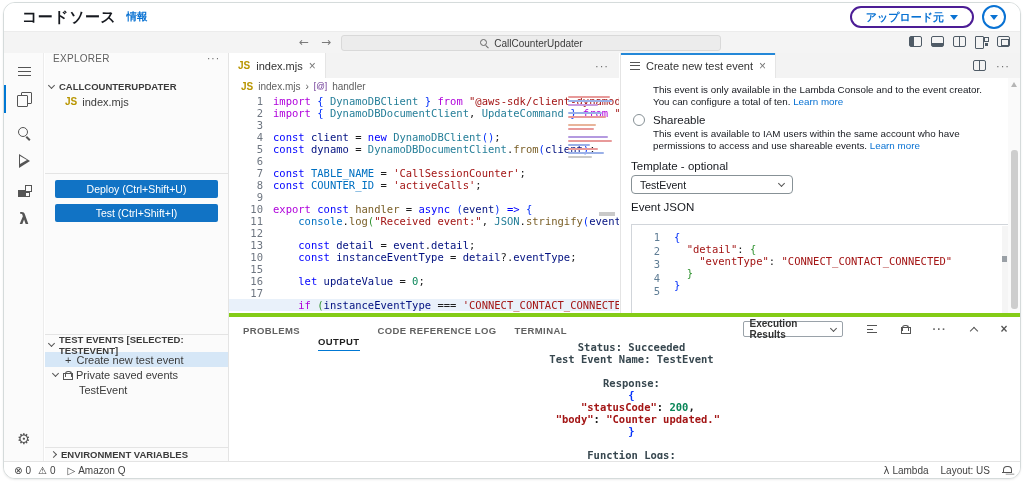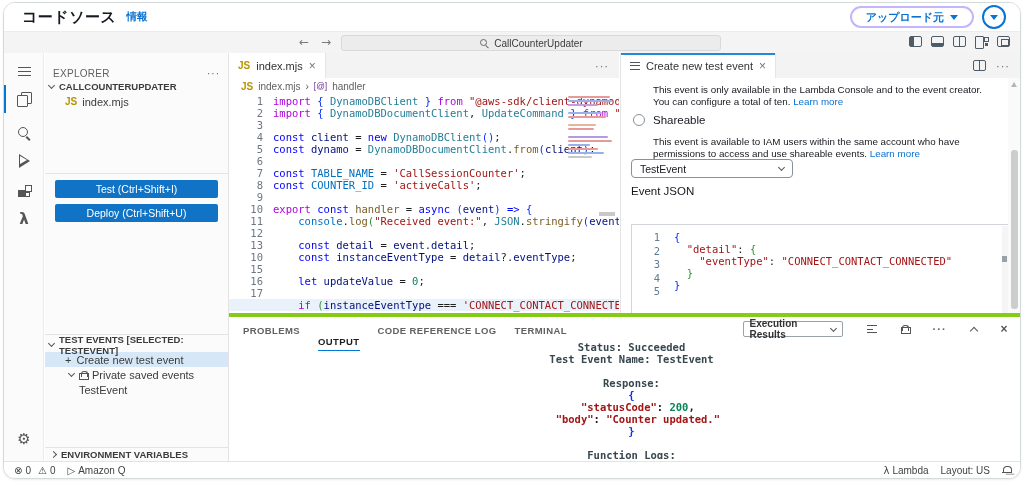--- a/index.html
+++ b/index.html
@@ -4,21 +4,21 @@
 <style>
   * { margin:0; padding:0; box-sizing:border-box; }
   html,body { width:1024px; height:482px; background:#fff; font-family:"Liberation Sans",sans-serif; overflow:hidden; }
   .window { position:absolute; left:3px; top:2px; width:1018px; height:477px; border:1px solid #d5dbdb; border-radius:12px; background:#fff; overflow:hidden; box-shadow:0 1px 2px rgba(0,0,0,.08); }
 
   
   .console-header { position:absolute; left:0; top:0; right:0; height:28px; display:flex; align-items:center; padding:0 14px 0 18px; background:#fff; }
   .console-title { font-size:15px; font-weight:bold; color:#16191f; letter-spacing:.5px; }
   .info-link { font-size:10.5px; font-weight:bold; color:#0972d3; margin-left:10px; text-decoration:none; }
   .header-actions { margin-left:auto; display:flex; align-items:center; gap:8px; }
-  .pill-btn { display:flex; align-items:center; gap:6px; height:22px; padding:0 14px; border:2px solid #c4b5fd; border-radius:14px; background:#fff; color:#0972d3; font-size:11px; font-weight:bold; cursor:pointer; font-family:inherit; }
+  .pill-btn { display:flex; align-items:center; gap:6px; height:22px; padding:0 14px; border:2px solid #4c1d95; border-radius:14px; background:#fff; color:#0972d3; font-size:11px; font-weight:bold; cursor:pointer; font-family:inherit; }
   .circle-btn { width:24px; height:24px; border:2px solid #0972d3; border-radius:50%; background:#fff; display:flex; align-items:center; justify-content:center; cursor:pointer; }
   .caret-down { width:0; height:0; border-left:4px solid transparent; border-right:4px solid transparent; border-top:5px solid #0972d3; }
 
   
   .nav-bar { position:absolute; left:0; top:28px; right:0; height:22px; background:#f4f4f4; border-top:1px solid #ececec; }
   .nav-arrow { position:absolute; top:3px; font-size:12px; color:#7a7a7a; }
   .arrow-back { left:295px; } .arrow-fwd { left:317px; }
   .search-box { position:absolute; left:337px; top:3px; width:380px; height:16px; background:#ececec; border:1px solid #d9d9d9; border-radius:3px; display:flex; align-items:center; justify-content:center; gap:5px; font-size:10px; color:#3b3b3b; cursor:text; }
   .ic-mag { width:10px; height:10px; position:relative; flex:0 0 auto; }
   .ic-mag::before { content:""; position:absolute; left:1px; top:1px; width:5px; height:5px; border:1.3px solid #666; border-radius:50%; }
@@ -49,21 +49,21 @@
   .ic-run { position:relative; width:0; height:0; border-style:solid; border-width:7px 0 7px 11px; border-color:transparent transparent transparent #555; }
   .ic-run::after { content:""; position:absolute; left:-9.4px; top:-4.6px; border-style:solid; border-width:4.6px 0 4.6px 7.2px; border-color:transparent transparent transparent #fbfbfb; }
   .ic-ext { width:13px; height:13px; position:relative; }
   .ic-ext::before { content:""; position:absolute; left:0; top:5px; width:5px; height:5px; border:1.2px solid #555; box-shadow:7px 0 0 0 #fbfbfb, 6.5px 0 0 #555 inset; }
   .ic-ext::after { content:""; position:absolute; left:7px; top:0px; width:5px; height:5px; border:1.2px solid #555; box-shadow:-7px 7px 0 0 transparent; }
   .ic-ext i { position:absolute; left:7px; top:7px; width:5px; height:5px; border:1.2px solid #555; }
   .ic-lambda { font-size:15px; color:#555; font-weight:bold; font-family:"DejaVu Sans",sans-serif; }
   .ic-gear { font-size:15px; color:#555; font-family:"DejaVu Sans",sans-serif; }
 
   .sidebar { position:absolute; left:41px; top:0; width:184px; bottom:0; background:#fbfbfb; border-right:1px solid #e4e4e4; font-size:11px; color:#3b3b3b; }
-  .sb-header { display:flex; align-items:flex-end; height:26px; padding:0 8px; font-size:10px; color:#616161; letter-spacing:.3px; }
+  .sb-header { display:flex; align-items:flex-start; height:26px; padding:0 8px; font-size:10px; color:#616161; letter-spacing:.3px; }
   .sb-header .more { margin-left:auto; color:#616161; cursor:pointer; letter-spacing:1px; }
   .chev { width:5px; height:5px; border-right:1.2px solid #555; border-bottom:1.2px solid #555; display:inline-block; flex:0 0 auto; }
   .chev-down { transform:rotate(45deg); margin-top:-2px; }
   .chev-right { transform:rotate(-45deg); }
   .sb-section-head { display:flex; align-items:center; gap:5px; height:15px; padding:0 4px; font-size:9.5px; font-weight:bold; color:#3b3b3b; cursor:pointer; }
   .sb-row { display:flex; align-items:center; gap:5px; height:15px; padding-left:20px; font-size:11px; cursor:pointer; }
   .sb-row.selected { background:#d6e7f7; }
   .js-badge { font-size:10px; font-weight:bold; color:#b89500; }
   .sb-divider { border-top:1px solid #e4e4e4; margin-top:4px; }
   .deploy-btn { display:block; width:163px; margin:6px auto 0; height:18px; background:#1173c5; color:#fff; border:none; border-radius:2px; font-size:10.5px; font-family:inherit; cursor:pointer; }
@@ -213,33 +213,33 @@
       </div>
       <div class="sb-section-head">
         <span class="chev chev-down"></span>
         <span>CALLCOUNTERUPDATER</span>
       </div>
       <div class="sb-row">
         <span class="js-badge">JS</span>
         <span>index.mjs</span>
       </div>
       <div class="sb-divider" style="margin-top:64px"></div>
+      <button class="deploy-btn">Deploy (Ctrl+Shift+U)</button>
       <button class="deploy-btn">Test (Ctrl+Shift+I)</button>
-      <button class="deploy-btn">Deploy (Ctrl+Shift+U)</button>
 
       <div class="sb-divider" style="margin-top:112px"></div>
       <div class="sb-section-head" style="margin-top:2px">
         <span class="chev chev-down"></span>
         <span>TEST EVENTS [SELECTED: TESTEVENT]</span>
       </div>
       <div class="sb-row selected">
         <span>+</span>
         <span>Create new test event</span>
       </div>
-      <div class="sb-row" style="padding-left:24px">
+      <div class="sb-row" style="padding-left:8px">
         <span class="chev chev-down"></span>
         <span class="ic-lock"></span>
         <span>Private saved events</span>
       </div>
       <div class="sb-row" style="padding-left:34px">
         <span>TestEvent</span>
       </div>
       <div class="env-row">
         <span class="chev chev-right"></span>
         <span>ENVIRONMENT VARIABLES</span>
@@ -320,21 +320,22 @@
           <span class="lo lo-right"></span>
           <span class="more-dots">···</span>
         </div>
       </div>
       <div class="rp-content">
         <p class="rp-desc"><span>This event is only available in the Lambda Console and to the event creator. You can configure a total of ten. </span><a class="rp-link" href="#">Learn more</a></p>
         <div class="radio-row">
           <span class="radio"></span>
           <span class="radio-label">Shareable</span>
         </div>
-        <p class="rp-desc" style="margin-top:10px"><span>This event is available to IAM users within the same account who have permissions to access and use shareable events. </span><a class="rp-link" href="#">Learn more</a></p>
+        <p class="rp-desc" style="margin-top:2px"><span>This event is available to IAM users within the same account who have permissions to access and use shareable events. </span><a class="rp-link" href="#">Learn more</a></p>
+        <label class="rp-label">Template - optional</label>
         <div class="select">
           <span>TestEvent</span>
           <span class="chev chev-down"></span>
         </div>
         <label class="rp-label" style="margin-top:7px">Event JSON</label>
         <div class="json-box">
           <div class="json-gutter">
               <div>1</div>
               <div>2</div>
               <div>3</div>

